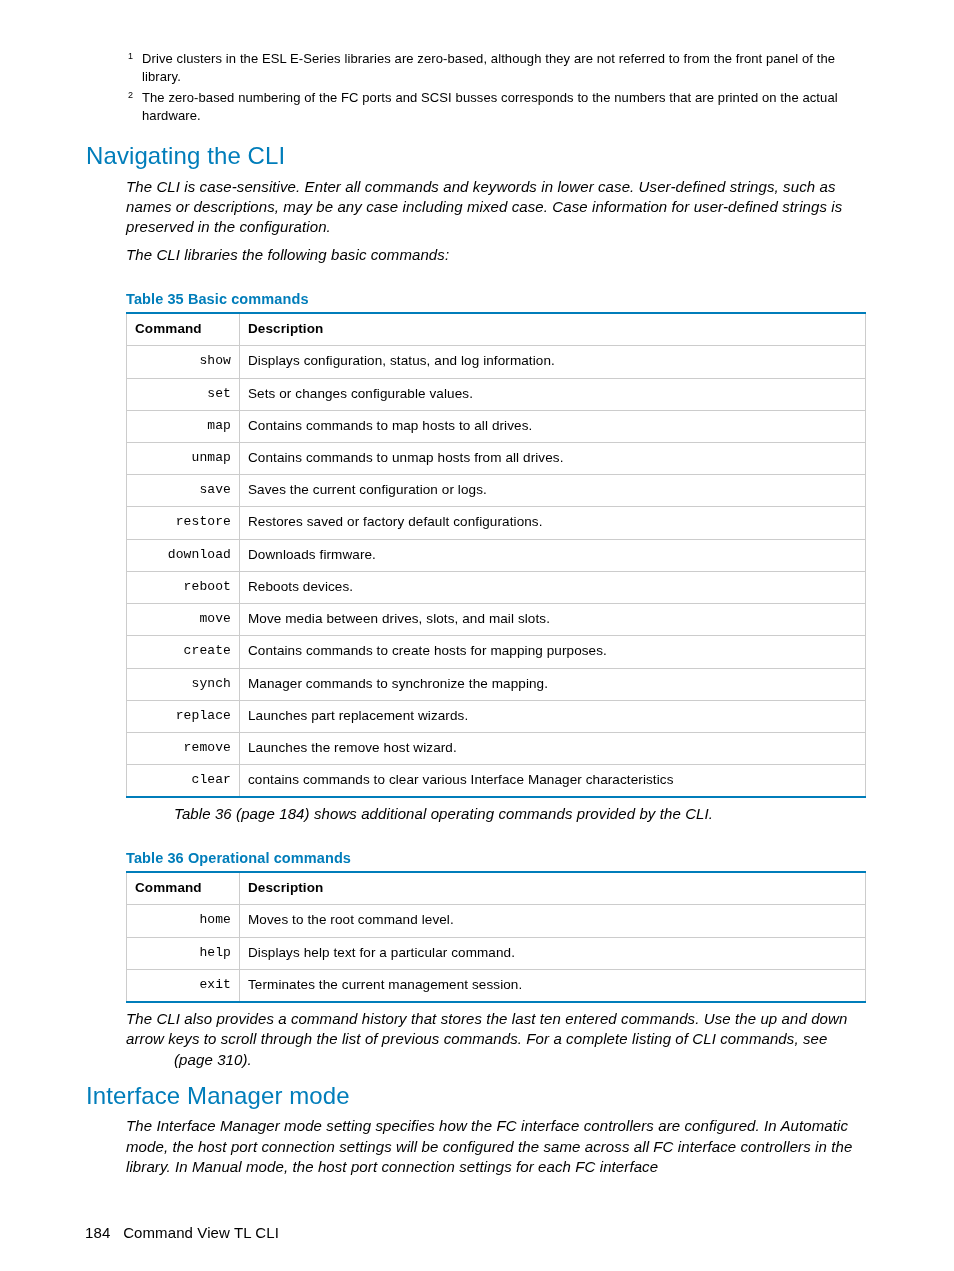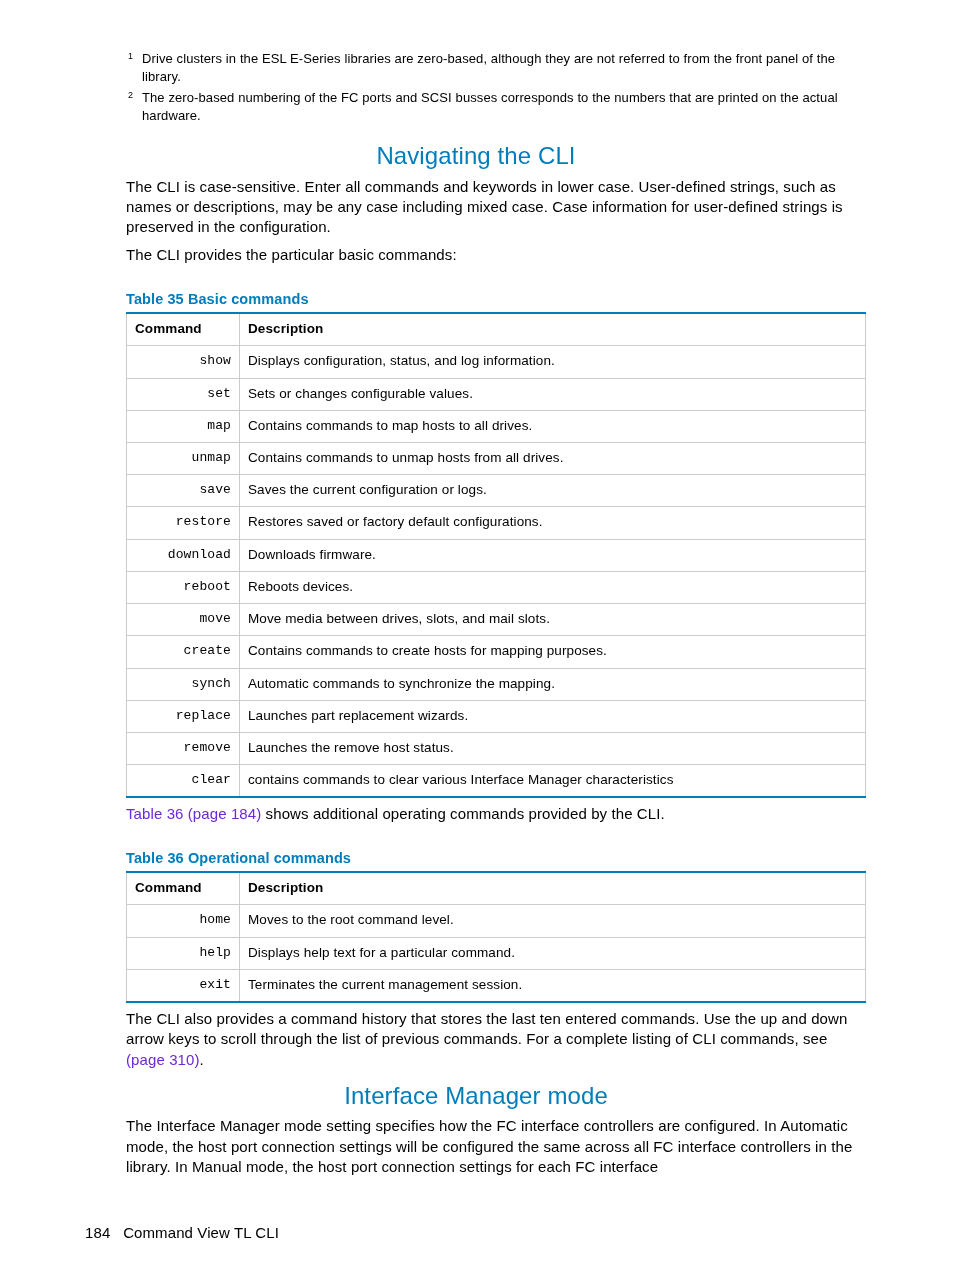--- a/index.html
+++ b/index.html
@@ -29,27 +29,27 @@
     position: absolute;
     left: 0;
     top: 0;
     font-size: 9px;
   }
   h2 {
     color: #007dba;
     font-weight: 300;
     font-size: 24px;
     margin: 10px 0 2px -2px;
-    text-align: center;
   }
   .indent {
     margin-left: 38px;
   }
   .para {
     margin: 4px 0 8px 0;
+    font-style: italic;
   }
   .caption {
     color: #007dba;
     font-weight: bold;
     font-size: 14.5px;
     margin: 24px 0 3px 0;
   }
   table {
     width: 100%;
     border-collapse: collapse;
@@ -72,21 +72,21 @@
   }
   table tr:last-child td {
     border-bottom: 2px solid #007dba;
   }
   .cmd-col { width: 96px; }
   .mono {
     font-family: "Courier New", monospace;
     font-size: 13px;
     text-align: right;
   }
-  .link { color: #6d28d9; }
+  .link { color: #000000; margin-left: 48px; }
   .footer {
     font-size: 15px;
     margin-top: 46px;
     margin-left: -3px;
   }
 </style>
 </head>
 <body>
 
 <div class="footnotes">
@@ -97,21 +97,21 @@
   <div class="footnote">
     <sup>2</sup>
     <span>The zero-based numbering of the FC ports and SCSI busses corresponds to the numbers that are printed on the actual hardware.</span>
   </div>
 </div>
 
 <h2>Navigating the CLI</h2>
 
 <div class="indent">
   <div class="para">The CLI is case-sensitive. Enter all commands and keywords in lower case. User-defined strings, such as names or descriptions, may be any case including mixed case. Case information for user-defined strings is preserved in the configuration.</div>
-  <div class="para">The CLI provides the particular basic commands:</div>
+  <div class="para">The CLI libraries the following basic commands:</div>
 
   <div class="caption">Table 35 Basic commands</div>
   <table>
     <thead>
       <tr>
         <th class="cmd-col">Command</th>
         <th>Description</th>
       </tr>
     </thead>
     <tbody id="t35body">
@@ -150,29 +150,29 @@
         <tr>
           <td class="mono">move</td>
           <td>Move media between drives, slots, and mail slots.</td>
         </tr>
         <tr>
           <td class="mono">create</td>
           <td>Contains commands to create hosts for mapping purposes.</td>
         </tr>
         <tr>
           <td class="mono">synch</td>
-          <td>Automatic commands to synchronize the mapping.</td>
+          <td>Manager commands to synchronize the mapping.</td>
         </tr>
         <tr>
           <td class="mono">replace</td>
           <td>Launches part replacement wizards.</td>
         </tr>
         <tr>
           <td class="mono">remove</td>
-          <td>Launches the remove host status.</td>
+          <td>Launches the remove host wizard.</td>
         </tr>
         <tr>
           <td class="mono">clear</td>
           <td>contains commands to clear various Interface Manager characteristics</td>
         </tr>
       </tbody>
   </table>
 
   <div class="para">
     <span class="link">Table 36 (page 184)</span><span> shows additional operating commands provided by the CLI.</span>

